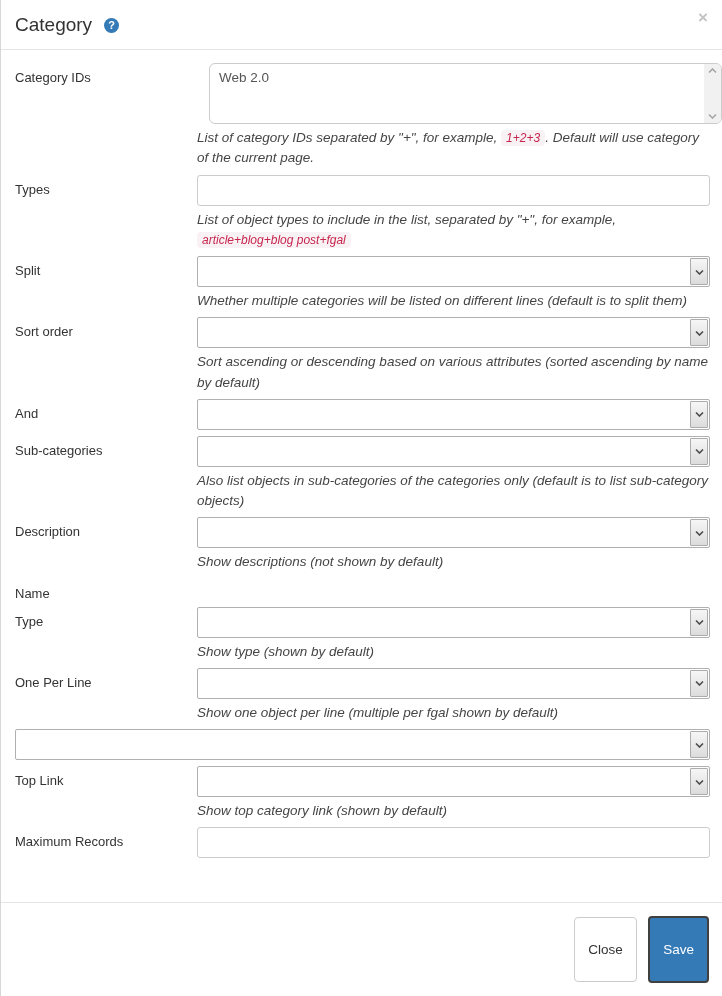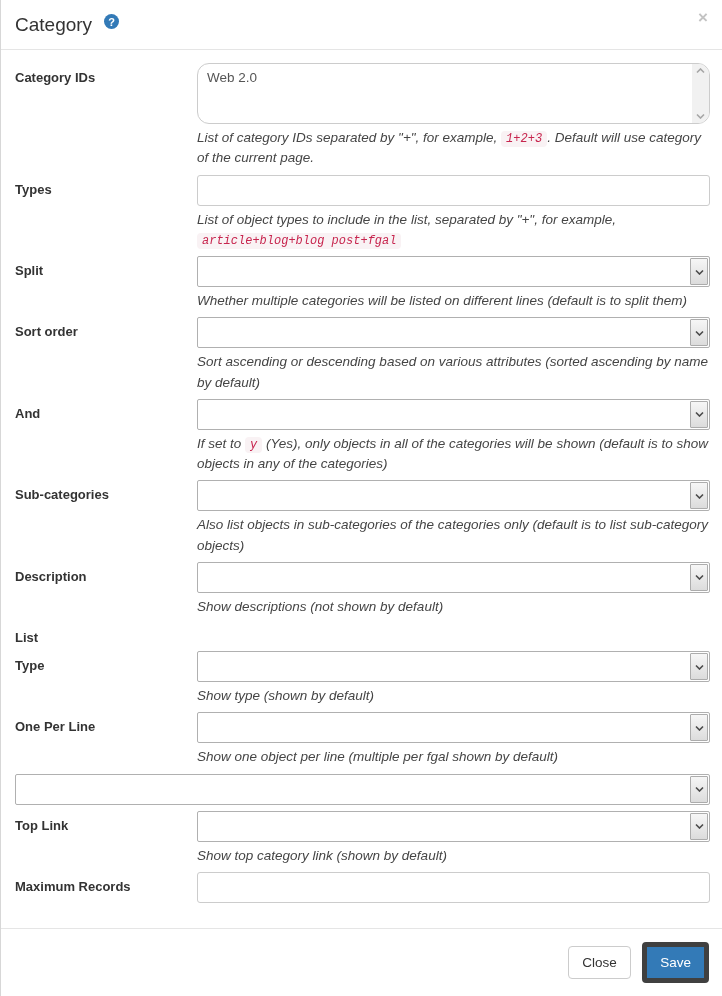--- a/index.html
+++ b/index.html
@@ -11,21 +11,21 @@
     color: #333;
     display: flex; flex-direction: column;
     overflow: hidden;
     border-left: 1px solid #d7d7d7;
   }
   
   .modal-header {
     position: relative;
     padding: 14px 15px 13px 14px;
     border-bottom: 1px solid #e5e5e5;
-    display: flex; 
+    display: flex; align-items: center;
   }
   .modal-title { font-size: 19px; color: #333; font-weight: normal; }
   .help-icon {
     margin-left: 12px;
     width: 15px; height: 15px; border-radius: 50%;
     background: #337ab7; color: #fff;
     font-size: 11px; font-weight: bold;
     display: inline-flex; align-items: center; justify-content: center;
     cursor: pointer;
   }
@@ -33,30 +33,30 @@
     position: absolute; top: 7px; right: 12px;
     font-size: 17px; font-weight: bold; color: #c3c3c3;
     background: none; border: none; cursor: pointer; line-height: 1;
     padding: 2px;
   }
   
   .modal-body { padding: 13px 12px 0 14px; flex: 1 1 auto; overflow: hidden; }
   .form-row { display: flex; margin-bottom: 6px; }
   .row-label {
     flex: 0 0 182px; width: 182px;
-    font-weight: bold; font-size: 13px; color: #333;
+    font-weight: normal; font-size: 13px; color: #333;
     padding-top: 7px; padding-right: 10px;
   }
   .row-control { flex: 1 1 auto; min-width: 0; }
   .help-text {
     font-style: italic; font-size: 13.5px; color: #454545;
     margin-top: 4px; line-height: 1.5;
   }
   .inline-code {
-    font-family: Liberation Mono, monospace;
+    font-family: Liberation Sans, sans-serif;
     font-size: 12px; font-style: italic;
     color: #c7254e; background: #f9f2f4;
     padding: 1px 5px; border-radius: 4px;
     white-space: nowrap;
   }
   
   .form-input {
     width: 100%; height: 31px;
     border: 1px solid #ccc; border-radius: 3px;
     padding: 5px 9px; font-size: 13.5px; color: #555;
@@ -71,23 +71,23 @@
   }
   .select-value { flex: 1 1 auto; padding: 5px 9px; font-size: 13.5px; color: #555; }
   .select-btn {
     flex: 0 0 18px; width: 18px; margin: 1px;
     background: linear-gradient(#f6f6f6, #dcdcdc);
     border: 1px solid #acacac; border-radius: 1px;
     display: flex; align-items: center; justify-content: center;
   }
   .fake-textarea {
     width: 100%; height: 61px;
-    border: 1px solid #ccc; border-radius: 12px;
+    border: 1px solid #ccc; border-radius: 6px;
     background: #fff; display: flex; align-items: stretch;
-    overflow: hidden; cursor: text;
+    overflow: hidden; cursor: text; margin-left: 12px;
   }
   .ta-value { flex: 1 1 auto; padding: 6px 9px; font-size: 13.5px; color: #555; }
   .ta-scrollbar {
     flex: 0 0 17px; width: 17px;
     background: #f1f1f1;
     display: flex; flex-direction: column;
     align-items: center; justify-content: space-between;
     padding: 4px 0;
   }
   .chev { display: block; }
@@ -95,26 +95,26 @@
   .modal-footer {
     margin-top: auto;
     border-top: 1px solid #e5e5e5;
     padding: 13px 13px 13px;
     text-align: right;
     flex: 0 0 auto;
   }
   .btn {
     display: inline-block;
     font-size: 13.5px; line-height: 1.42;
-    padding: 6px 13px; border-radius: 4px;
+    padding: 22px 13px; border-radius: 4px;
     cursor: pointer;
     font-family: "Liberation Sans", sans-serif;
   }
   .btn-default { background: #fff; border: 1px solid #ccc; color: #333; }
-  .btn-primary { background: #337ab7; border: 5px solid #404040; color: #fff; margin-left: 7px; }
+  .btn-primary { background: #337ab7; border: 2px solid #404040; color: #fff; margin-left: 7px; }
 </style>
 </head>
 <body>
 
 <div class="modal-header">
   <span class="modal-title">Category</span>
   <span class="help-icon">?</span>
   <button class="modal-close">×</button>
 </div>
 
@@ -187,21 +187,20 @@
       <div class="control-slot">
           <div class="fake-select">
             <span class="select-value"></span>
             <span class="select-btn">
               <svg width="9" height="6" viewBox="0 0 9 6" class="chev">
                 <polyline points="1,1.5 4.5,5 8,1.5" fill="none" stroke="#4a4a4a" stroke-width="1.6"></polyline>
               </svg>
             </span>
           </div>
         </div>
-      <div class="help-text"><span>If set to </span><code class="inline-code">y</code><span> (Yes), only objects in all of the categories will be shown (default is to show objects in any of the categories)</span></div>
     </div>
   </div>
 
   <div class="form-row">
     <label class="row-label">Sub-categories</label>
     <div class="row-control">
       <div class="control-slot">
           <div class="fake-select">
             <span class="select-value"></span>
             <span class="select-btn">
@@ -226,21 +225,21 @@
                 <polyline points="1,1.5 4.5,5 8,1.5" fill="none" stroke="#4a4a4a" stroke-width="1.6"></polyline>
               </svg>
             </span>
           </div>
         </div>
       <div class="help-text"><span>Show descriptions (not shown by default)</span></div>
     </div>
   </div>
 
   <div class="form-row">
-    <label class="row-label">List</label>
+    <label class="row-label">Name</label>
   </div>
 
   <div class="form-row">
     <label class="row-label">Type</label>
     <div class="row-control">
       <div class="control-slot">
           <div class="fake-select">
             <span class="select-value"></span>
             <span class="select-btn">
               <svg width="9" height="6" viewBox="0 0 9 6" class="chev">

